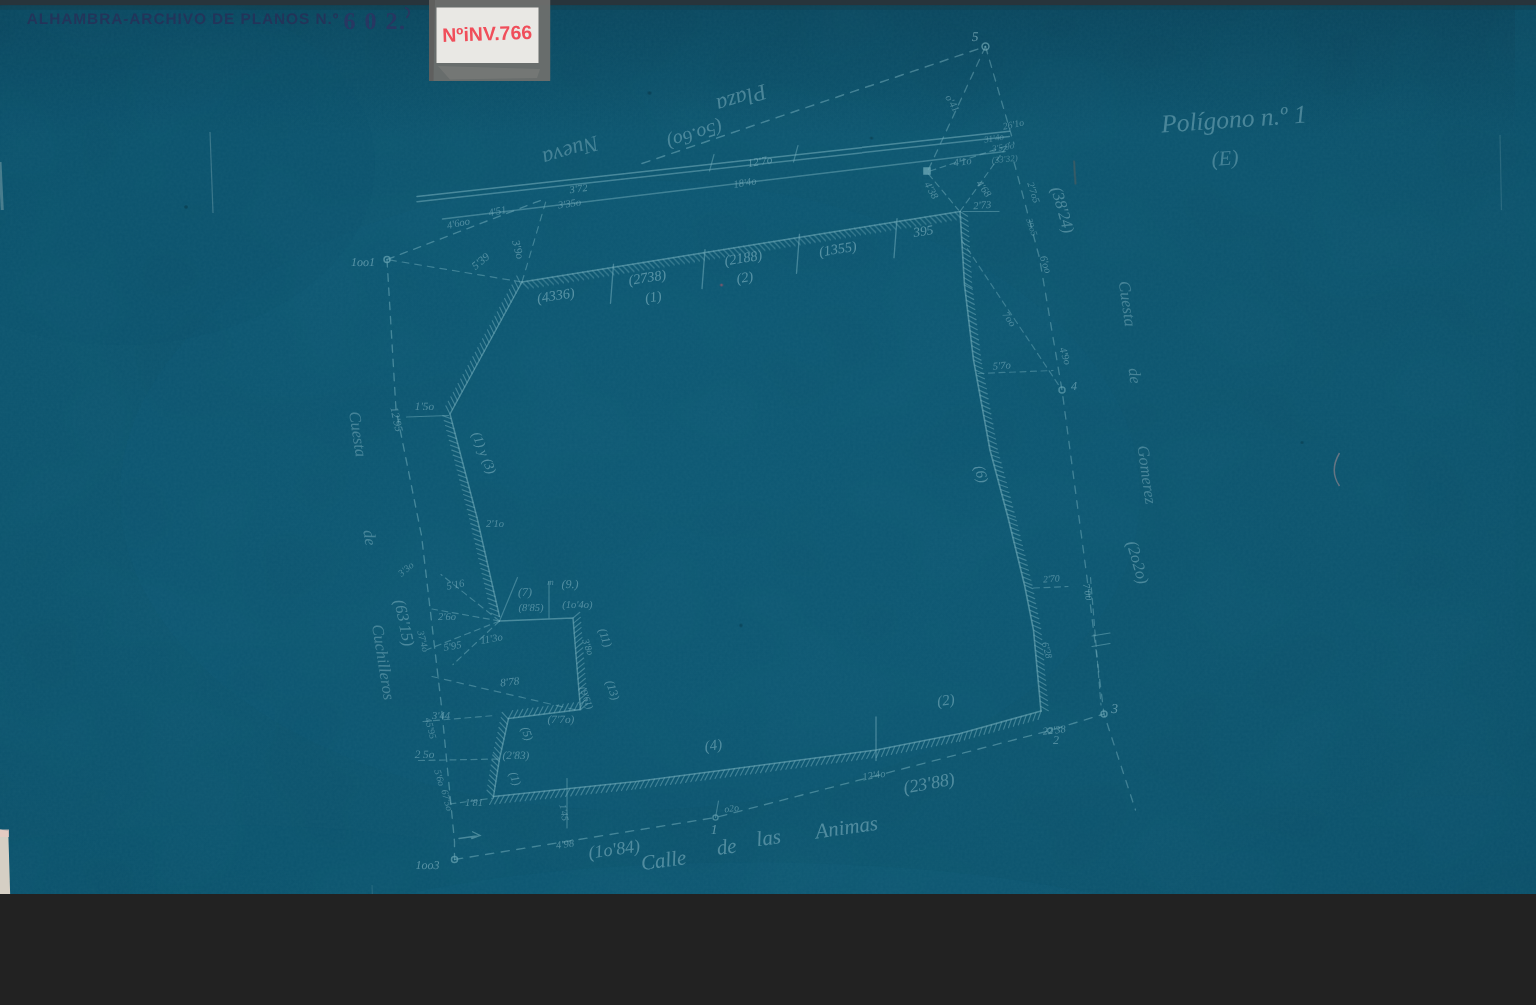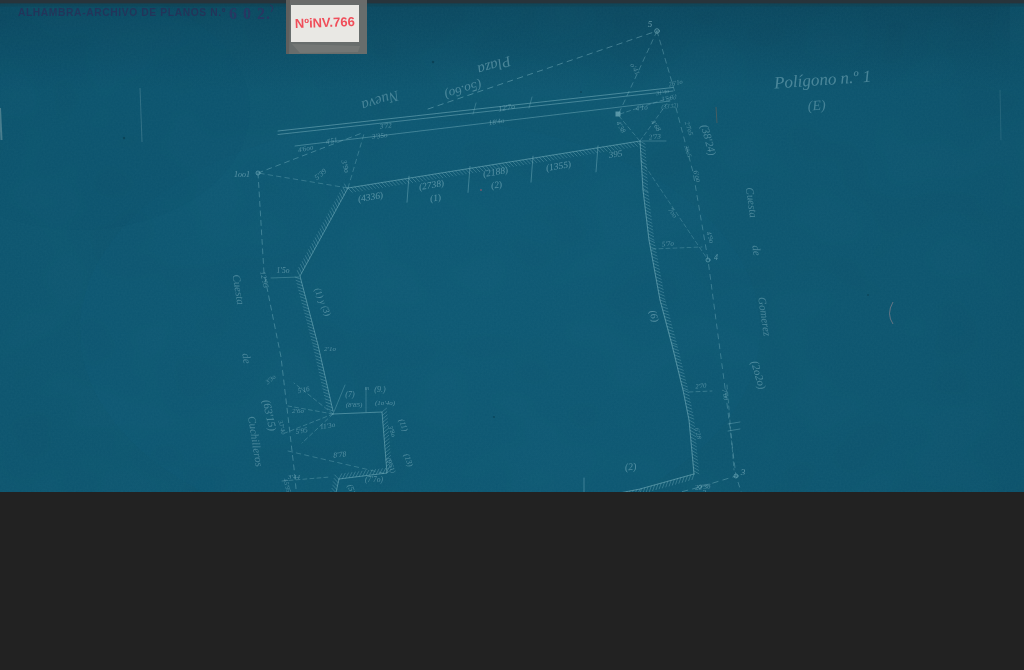--- a/index.html
+++ b/index.html
@@ -1,14 +1,14 @@
 <!DOCTYPE html>
 <html><head><meta charset="utf-8"><style>
 html,body{margin:0;padding:0;background:#222;}
-#page{position:relative;width:1024px;height:492px;overflow:hidden;}
+#page{position:relative;width:1024px;height:596px;overflow:hidden;}
 </style></head><body>
 <div id="page">
 <svg width="1024" height="670" viewBox="0 0 1024 670">
 <defs>
 <radialGradient id="vig" cx="44%" cy="46%" r="78%">
 <stop offset="0%" stop-color="#0c556f"></stop>
           <stop offset="60%" stop-color="#0b526c"></stop>
           <stop offset="100%" stop-color="#0a4c65"></stop>
 </radialGradient>
 <linearGradient id="topdark" x1="0" y1="0" x2="0" y2="1">

